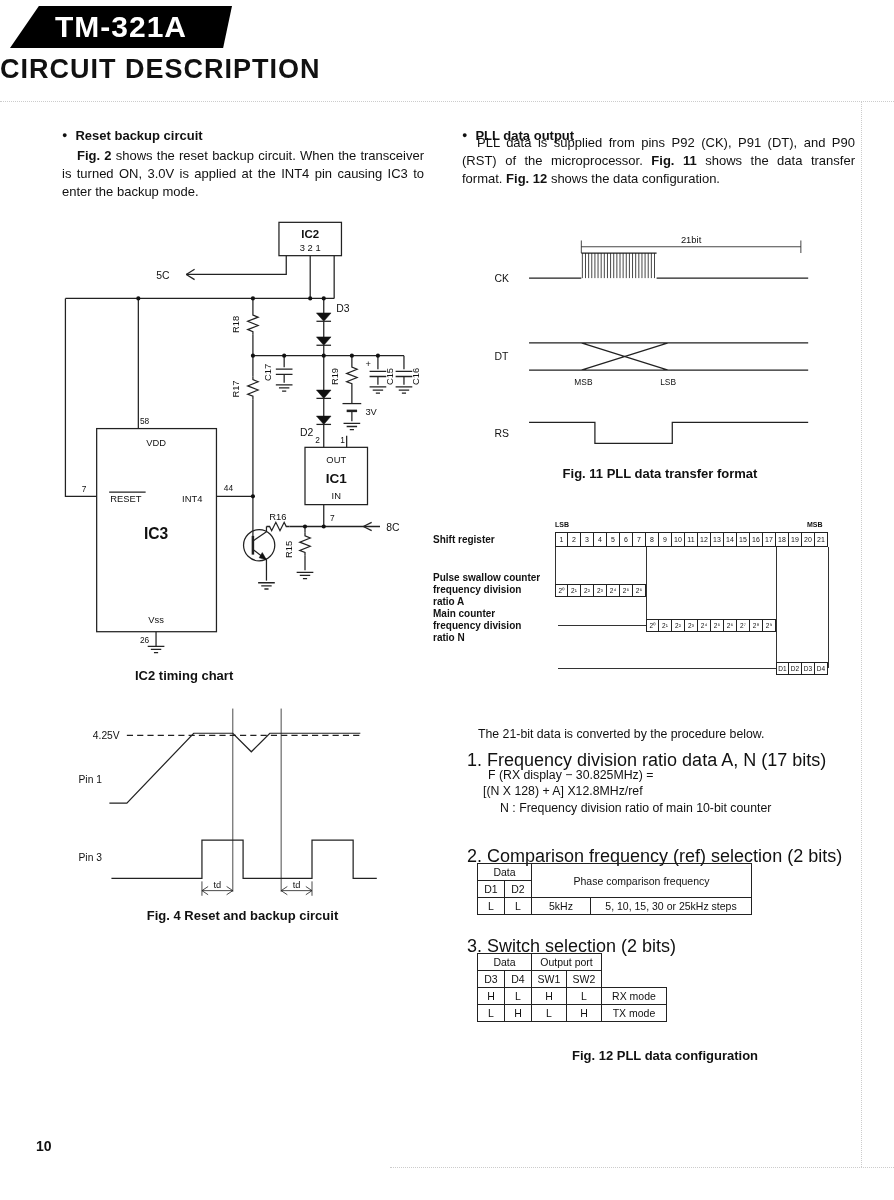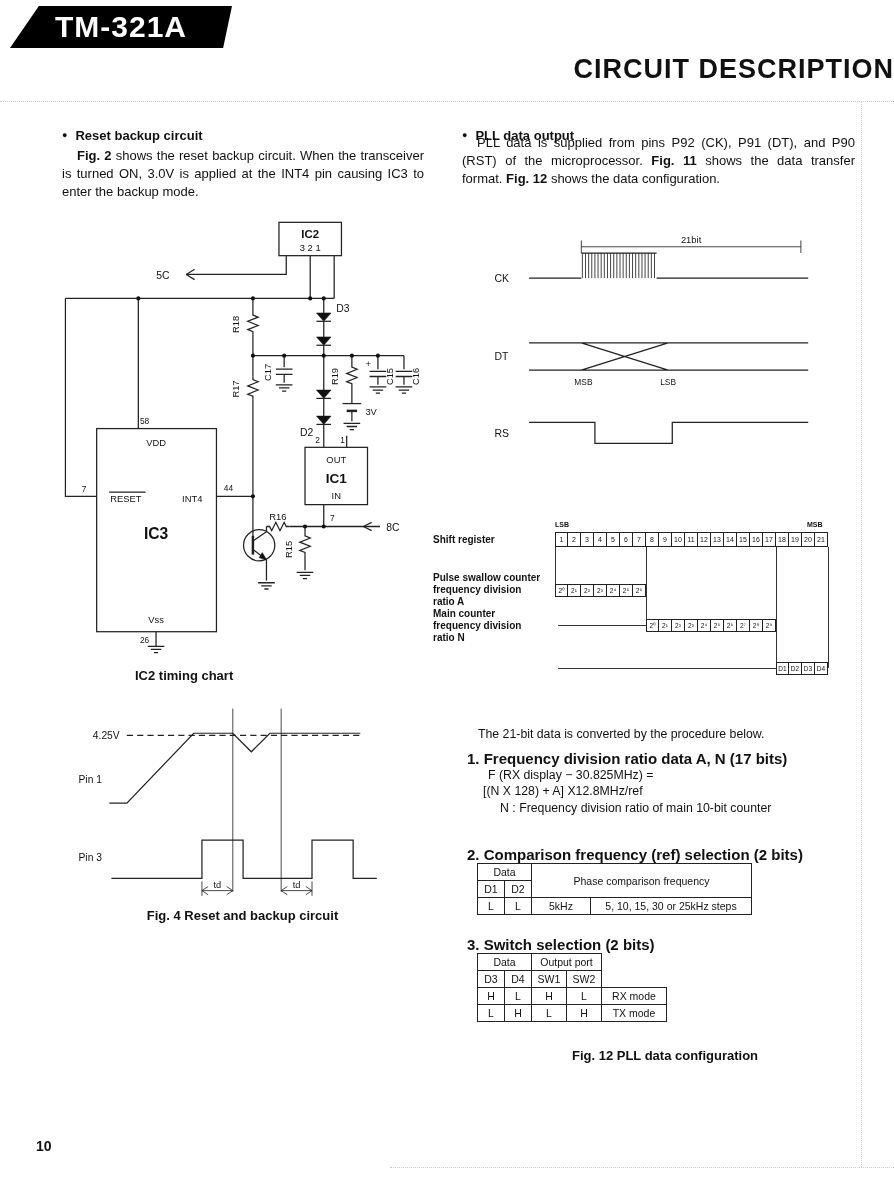--- a/index.html
+++ b/index.html
@@ -4,21 +4,21 @@
 <style>
   html,body{margin:0;padding:0;background:#9a9a9a;}
   .page{position:relative;width:894px;height:1200px;background:#ffffff;overflow:hidden;
         font-family:"Liberation Sans",sans-serif;color:#111;margin:0 auto;}
   .abs{position:absolute;}
   
   .logo{left:10px;top:6px;width:222px;height:42px;background:#000;color:#fff;
         display:flex;align-items:center;justify-content:center;
         font-size:30px;font-weight:bold;letter-spacing:1px;
         clip-path:polygon(13% 0,100% 0,96% 100%,0 100%);}
-  .doc-title{left:0;top:54px;width:894px;text-align:right;font-size:27px;font-weight:bold;letter-spacing:1px;}
+  .doc-title{left:0;top:54px;width:894px;text-align:left;font-size:27px;font-weight:bold;letter-spacing:1px;}
   .scanline{border-color:#cccccc !important;}
   
   .sechead{font-size:13px;font-weight:bold;}
   .sechead .bullet{font-size:9px;vertical-align:2px;margin-right:8px;}
   .para{font-size:13px;line-height:1.38;text-align:justify;text-indent:15px;}
   .b{font-weight:bold;}
   .figcap{font-size:13px;font-weight:bold;text-align:center;}
   .subtitle{font-size:13px;font-weight:bold;}
   
   svg.schem{position:absolute;}
@@ -36,21 +36,21 @@
   .tinylbl{position:absolute;font-size:7px;font-weight:bold;}
   .cellrow{position:absolute;display:flex;}
   .cellrow .cell{width:13px;height:15px;border:1px solid #222;border-left:none;box-sizing:border-box;
                  display:flex;align-items:center;justify-content:center;font-size:7px;}
   .cellrow .cell:first-child{border-left:1px solid #222;}
   .cellrow.small .cell{height:13px;font-size:6.5px;}
   .vguide{position:absolute;width:1px;background:#333;}
   .hguide{position:absolute;height:1px;background:#333;}
   
   .noteline{font-size:12.3px;}
-  .numhead{font-size:15px;font-weight:bold;text-align:center;}
+  .numhead{font-size:18px;font-weight:normal;text-align:center;}
   .formline{font-size:12.3px;}
   
   .dtable{position:absolute;border-collapse:collapse;font-size:10.5px;}
   .dtable td{border:1px solid #222;text-align:center;padding:1px 4px;height:14px;}
   .dtable td.nob{border:none;}
   .w26{min-width:18px;} .w34{min-width:26px;} .wfreq{min-width:50px;} .wsteps{min-width:152px;} .wmode{min-width:56px;}
   .pagenum{font-size:14px;font-weight:bold;}
 </style>
 </head>
 <body>
@@ -231,20 +231,21 @@
       <path d="M45,106H312M45,132H312M95,106L178,132M95,132L178,106"></path>
       <path d="M45,182H108V202H182V182H312"></path>
     </g>
     <text x="200" y="10" text-anchor="middle" class="t9">21bit</text>
     <text x="12" y="48" class="t10">CK</text>
     <text x="12" y="122" class="t10">DT</text>
     <text x="12" y="196" class="t10">RS</text>
     <text x="97" y="146" text-anchor="middle" class="t8">MSB</text>
     <text x="178" y="146" text-anchor="middle" class="t8">LSB</text>
   </svg>
+  <div class="abs figcap" style="left:460px;top:466px;width:400px">Fig. 11  PLL data transfer format</div>
 
   <div class="abs shift">
     <div class="tinylbl" style="left:122px;top:-1px">LSB</div>
     <div class="tinylbl" style="left:374px;top:-1px">MSB</div>
     <div class="shlabel" style="left:0;top:12px">Shift register</div>
     <div class="cellrow" style="left:122px;top:10px">
         <span class="cell">1</span>
         <span class="cell">2</span>
         <span class="cell">3</span>
         <span class="cell">4</span>

